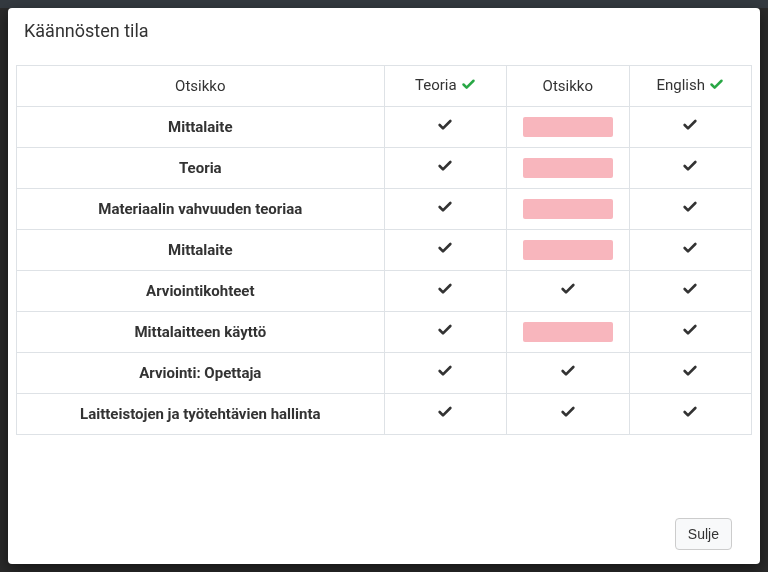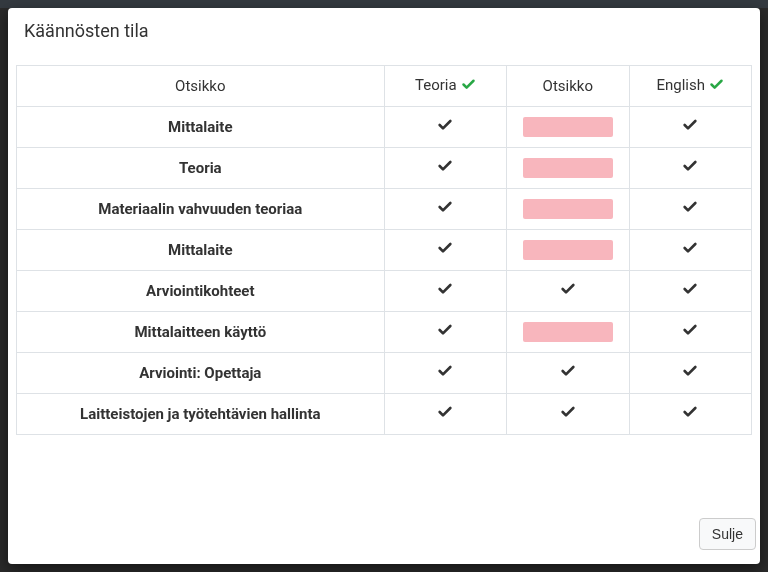--- a/index.html
+++ b/index.html
@@ -72,21 +72,21 @@
     .check-dark { display: inline-block; }
     .missing-pill {
       display: inline-block;
       width: 90px;
       height: 20px;
       background: #f8b6bd;
       border-radius: 2px;
       vertical-align: middle;
     }
     .modal-footer {
-      padding: 14px 4px;
+      padding: 14px 28px;
       display: flex;
       justify-content: flex-end;
       align-items: center;
     }
     .btn-close {
       background: #f8f9fa;
       border: 1px solid #ccc;
       color: #333;
       padding: 7px 12px;
       font-size: 14px;

